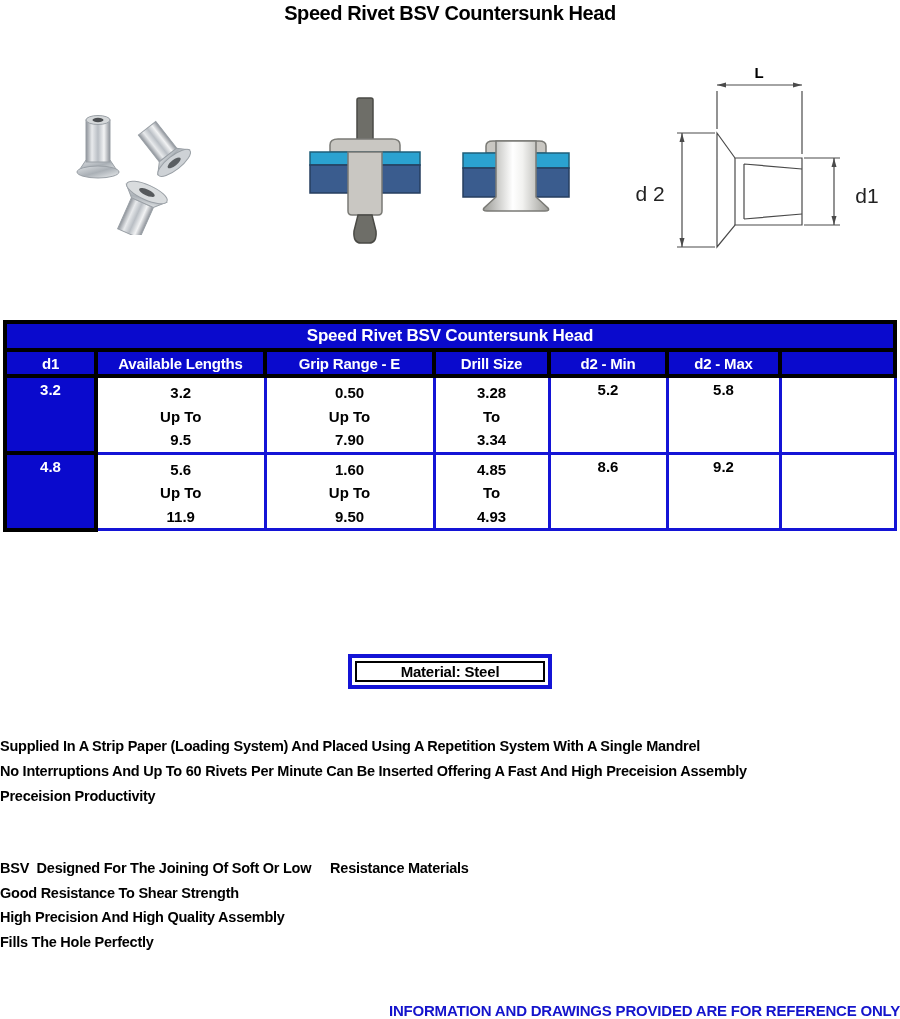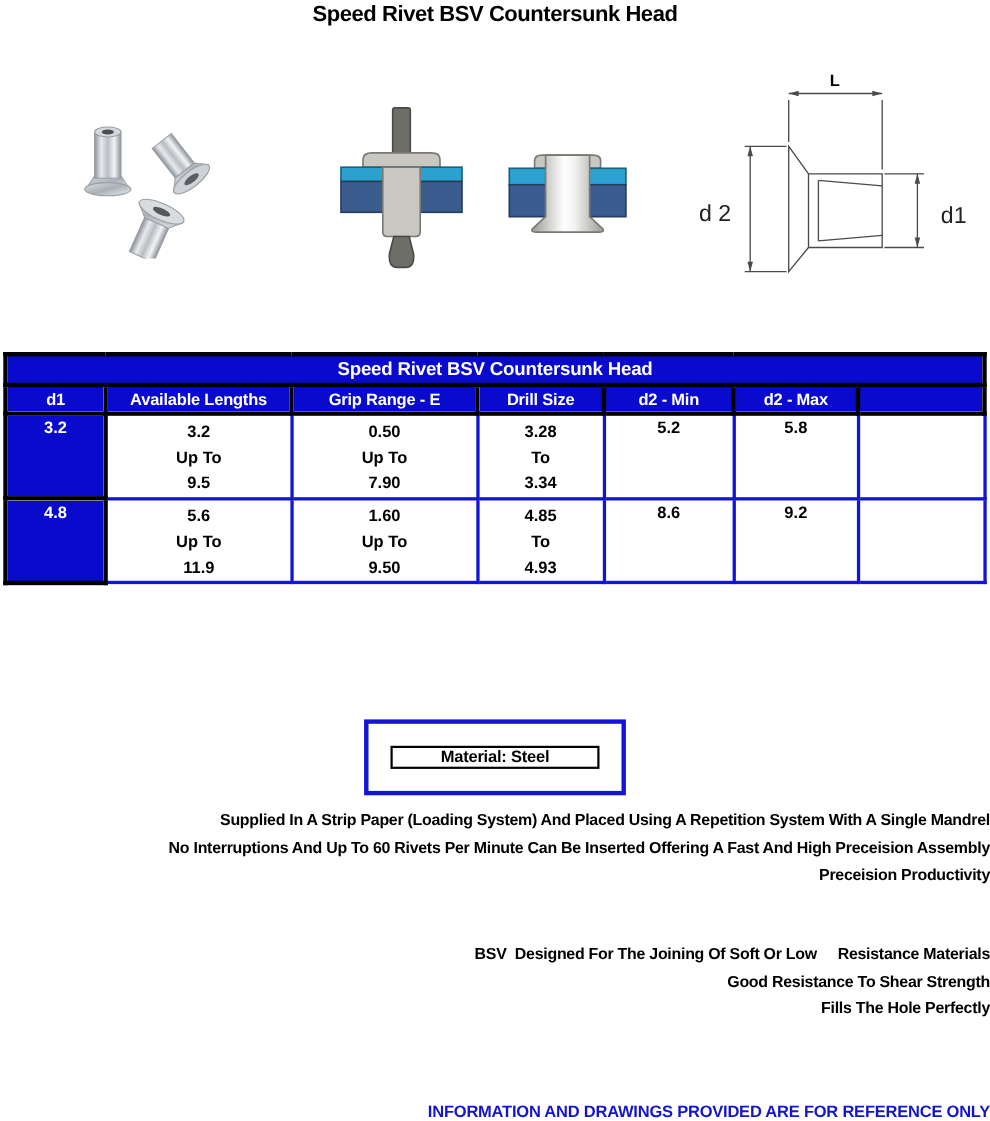--- a/index.html
+++ b/index.html
@@ -15,25 +15,25 @@
   table.spec td { overflow:hidden; }
   .t-title { background:#0a0acd; color:#fff; font-weight:bold; font-size:17px; text-align:center; border:4px solid #000; height:28px; letter-spacing:-0.2px; }
   .t-head { background:#0a0acd; color:#fff; font-weight:bold; font-size:15px; text-align:center; border:4px solid #000; height:26px; letter-spacing:-0.2px; }
   .t-d1 { background:#0a0acd; color:#fff; font-weight:bold; font-size:15px; text-align:center; vertical-align:top; border:4px solid #000; padding-top:3px; }
   .t-cell { background:#fff; color:#000; font-weight:bold; font-size:15px; text-align:center; vertical-align:top; border:3px solid #1414d6; padding-top:3px; }
   .t-cell .ln { line-height:23.5px; }
   tr.data-row { height:74px; }
 
   
   .material-wrap { top:654px; left:0; width:900px; display:flex; justify-content:center; }
-  .material-outer { border:4px solid #1414d6; background:#fff; padding:20px; }
+  .material-outer { border:4px solid #1414d6; background:#fff; padding:3px; }
   .material-inner { border:2px solid #000; width:190px; height:21px; display:flex; align-items:center; justify-content:center; font-size:15px; font-weight:bold; color:#000; letter-spacing:-0.2px; }
 
   
-  .para { left:0; width:900px; text-align:right; font-weight:bold; color:#000; }
+  .para { left:0; width:900px; text-align:left; font-weight:bold; color:#000; }
   .para .pline { white-space:pre; font-size:14.5px; letter-spacing:-0.25px; }
   .intro { top:734px; } .intro .pline { line-height:25px; }
   .features { top:856px; } .features .pline { line-height:24.5px; }
 
   .footer-note { top:1002px; left:0; width:900px; text-align:right; font-weight:bold; font-size:15px; color:#1414cc; letter-spacing:-0.2px; }
 
   svg { display:block; }
 </style>
 </head>
 <body>
@@ -230,16 +230,17 @@
 
 <div class="abs para intro">
   <div class="pline">Supplied In A Strip Paper (Loading System) And Placed Using A Repetition System With A Single Mandrel</div>
   <div class="pline">No Interruptions And Up To 60 Rivets Per Minute Can Be Inserted Offering A Fast And High Preceision Assembly</div>
   <div class="pline">Preceision Productivity</div>
 </div>
 
 <div class="abs para features">
   <div class="pline">BSV  Designed For The Joining Of Soft Or Low     Resistance Materials</div>
   <div class="pline">Good Resistance To Shear Strength</div>
+  <div class="pline">High Precision And High Quality Assembly</div>
   <div class="pline">Fills The Hole Perfectly</div>
 </div>
 
 <div class="abs footer-note">INFORMATION AND DRAWINGS PROVIDED ARE FOR REFERENCE ONLY</div>
 
 </body></html>

